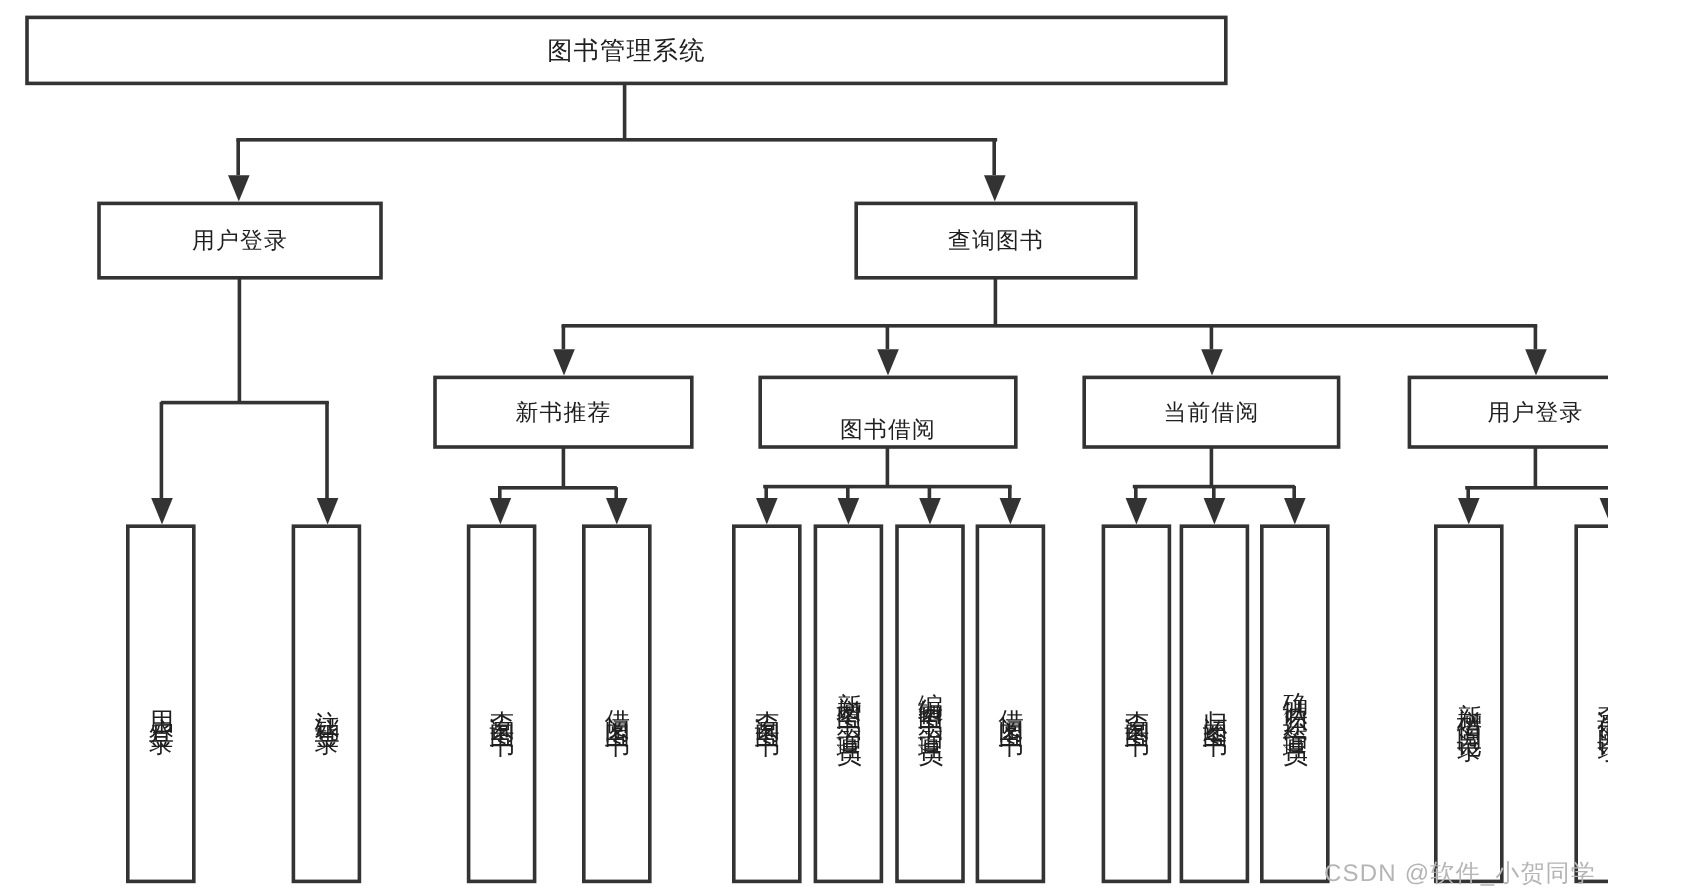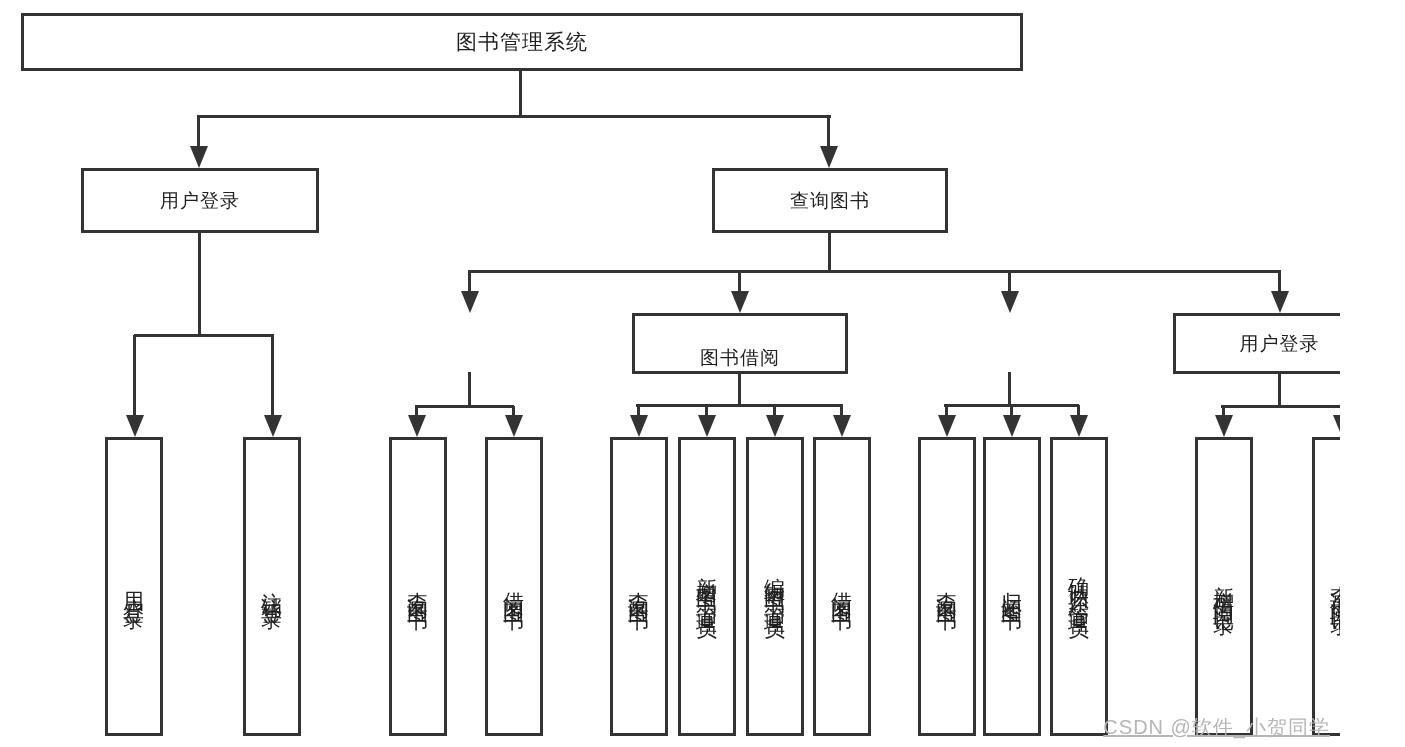--- a/index.html
+++ b/index.html
@@ -28,21 +28,21 @@
   }
   .vline{position:absolute;width:3px;background:var(--line);}
   .hline{position:absolute;height:3px;background:var(--line);}
   .ahead{
     position:absolute;width:0;height:0;
     border-left:9px solid transparent;border-right:9px solid transparent;
     border-top:22px solid var(--line);
   }
   .watermark{
     position:absolute;top:714px;right:10px;font-size:20px;letter-spacing:1px;
-    color:var(--watermark);white-space:nowrap;text-decoration:underline;
+    color:var(--watermark);white-space:nowrap;
   }
 </style>
 </head>
 <body>
 
 <div id="canvas">
 
   <div class="node node-h node-title" style="left:21px;top:13px;width:1002px;height:58px;">
     <span>图书管理系统</span>
   </div>
@@ -72,22 +72,28 @@
   <div class="hline" style="left:468px;top:270px;width:813px;"></div>
   <div class="vline" style="left:468px;top:271px;height:20px;"></div>
   <div class="ahead" style="left:461px;top:291px;"></div>
   <div class="vline" style="left:738px;top:271px;height:20px;"></div>
   <div class="ahead" style="left:731px;top:291px;"></div>
   <div class="vline" style="left:1008px;top:271px;height:20px;"></div>
   <div class="ahead" style="left:1001px;top:291px;"></div>
   <div class="vline" style="left:1278px;top:271px;height:20px;"></div>
   <div class="ahead" style="left:1271px;top:291px;"></div>
 
+  <div class="node node-h" style="left:361px;top:313px;width:217px;height:61px;">
+    <span>新书推荐</span>
+  </div>
   <div class="node node-h" style="left:632px;top:313px;width:216px;height:61px;align-items:flex-end;">
     <span>图书借阅</span>
+  </div>
+  <div class="node node-h" style="left:902px;top:313px;width:215px;height:61px;">
+    <span>当前借阅</span>
   </div>
   <div class="node node-h" style="left:1173px;top:313px;width:213px;height:61px;">
     <span>用户登录</span>
   </div>
 
   <div class="vline" style="left:468px;top:372px;height:35px;"></div>
   <div class="hline" style="left:415px;top:405px;width:99px;"></div>
   <div class="vline" style="left:415px;top:406px;height:9px;"></div>
   <div class="ahead" style="left:408px;top:415px;"></div>
   <div class="vline" style="left:512px;top:406px;height:9px;"></div>

